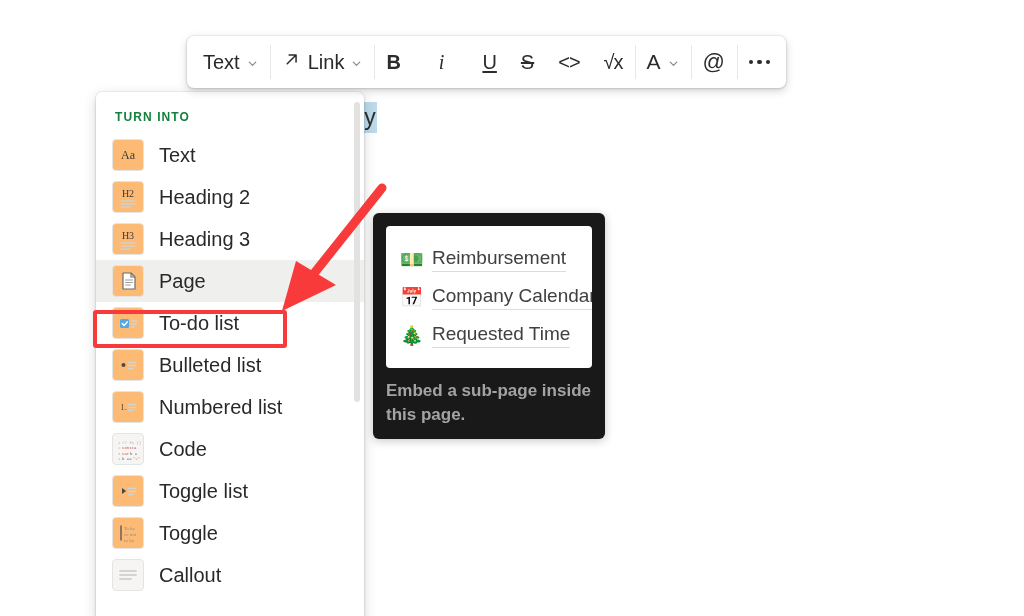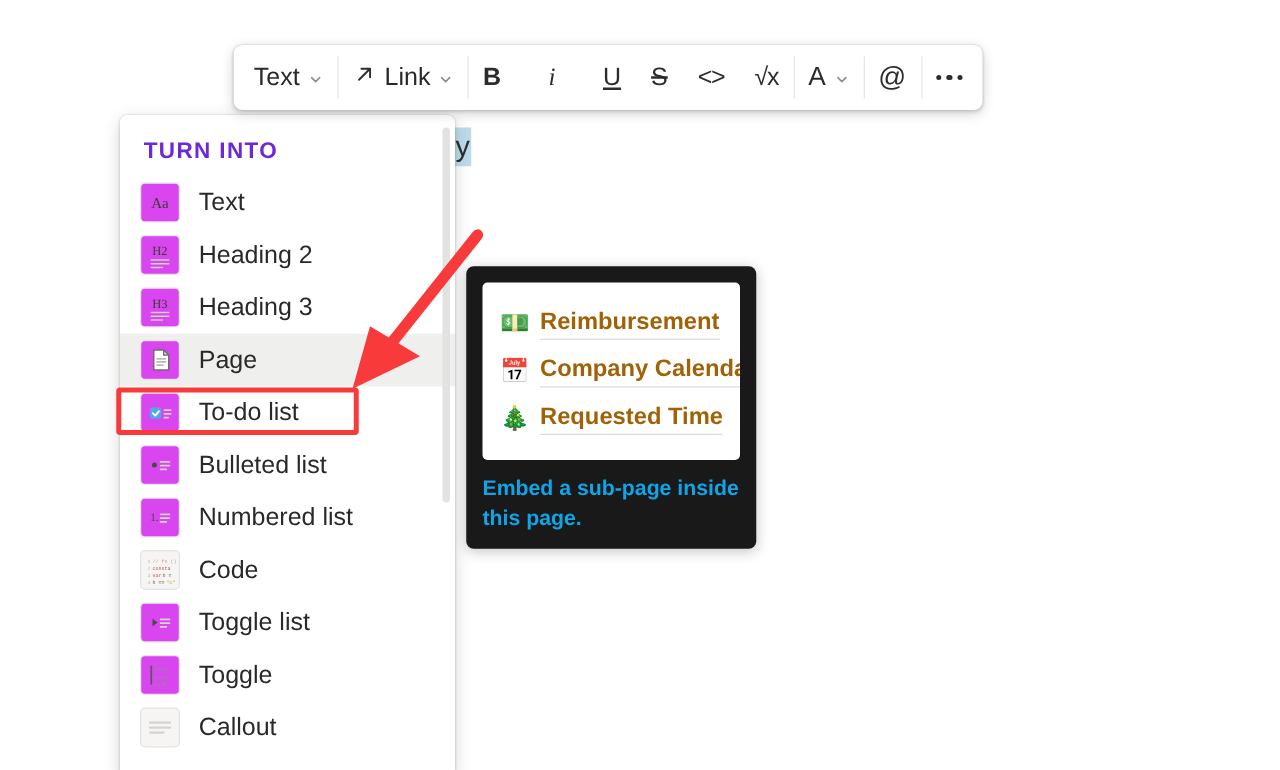--- a/index.html
+++ b/index.html
@@ -111,23 +111,23 @@
     height: 530px;
     background: #ffffff;
     border-radius: 6px;
     box-shadow: 0 1px 3px rgba(15,15,15,0.12),
                 0 4px 14px rgba(15,15,15,0.16),
                 0 0 0 1px rgba(15,15,15,0.045);
     overflow: hidden;
     z-index: 15;
   }
   .menu-header {
-    font-size: 18px;
+    font-size: 12px;
     letter-spacing: 1.1px;
-    color: #6d28d9;
+    color: #15803d;
     font-weight: 600;
     padding: 18px 0 10px 19px;
   }
   .menu-item {
     display: flex;
     align-items: center;
     gap: 15px;
     height: 42px;
     padding: 0 0 0 16px;
     cursor: pointer;
@@ -135,21 +135,21 @@
   .menu-item.active { background: #efefee; }
   .menu-item-label {
     font-size: 20px;
     color: #29292a;
   }
   .mi-icon {
     width: 30px;
     height: 30px;
     border-radius: 4px;
     border: 1px solid #e4e4e2;
-    background: #d946ef;
+    background: #fdba74;
     flex: none;
     display: flex;
     align-items: center;
     justify-content: center;
     overflow: hidden;
   }
   .mi-icon svg { display: block; }
 
   
   .menu-scroll-track {
@@ -191,27 +191,27 @@
   .tt-row {
     display: flex;
     align-items: center;
     gap: 10px;
     height: 38px;
     white-space: nowrap;
   }
   .tt-emoji { font-size: 19px; line-height: 1; width: 22px; flex: none; }
   .tt-text {
     font-size: 19px;
-    font-weight: 700;
-    color: #a16207;
+    font-weight: 400;
+    color: #404040;
     border-bottom: 1.5px solid #dcdcdc;
     padding-bottom: 2px;
   }
   .tooltip-desc {
-    color: #0ea5e9;
+    color: #a3a3a3;
     font-size: 17px;
     font-weight: 700;
     line-height: 1.42;
     padding-top: 11px;
   }
 
   
   .anno-box {
     position: absolute;
     left: 93px;

